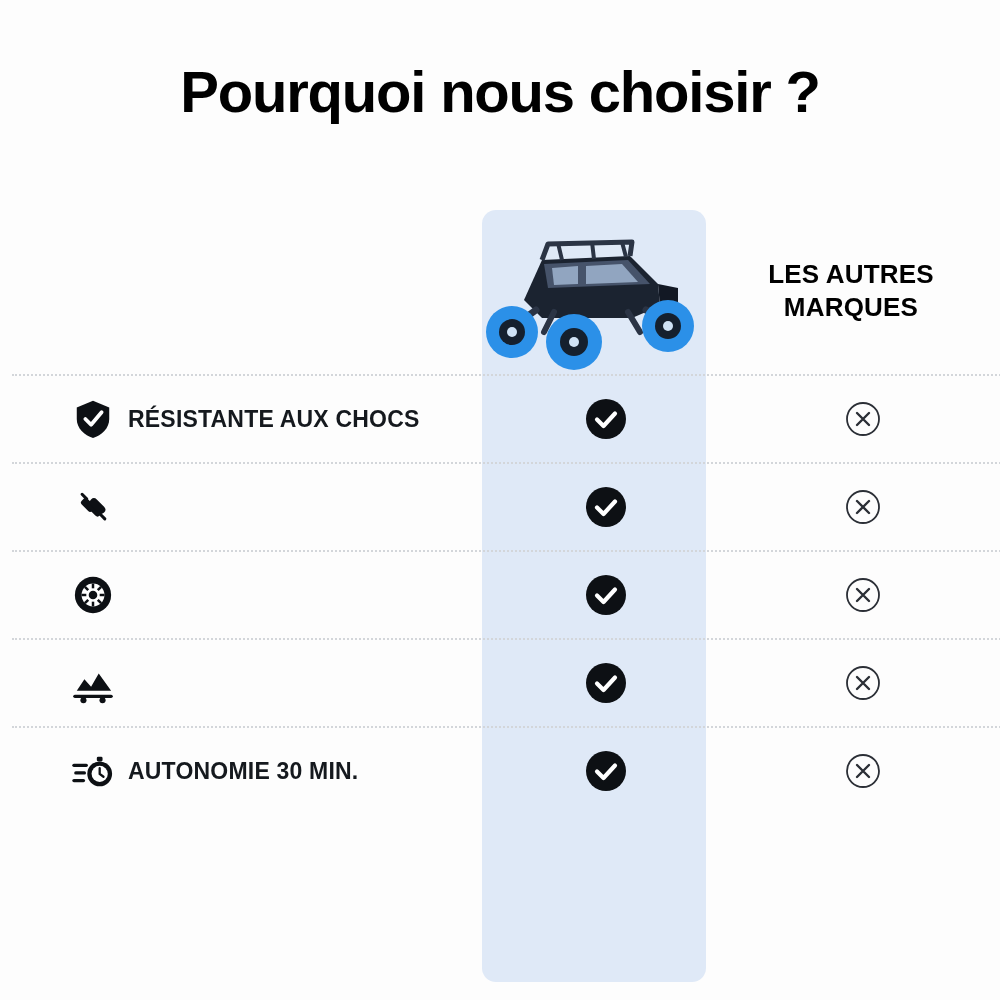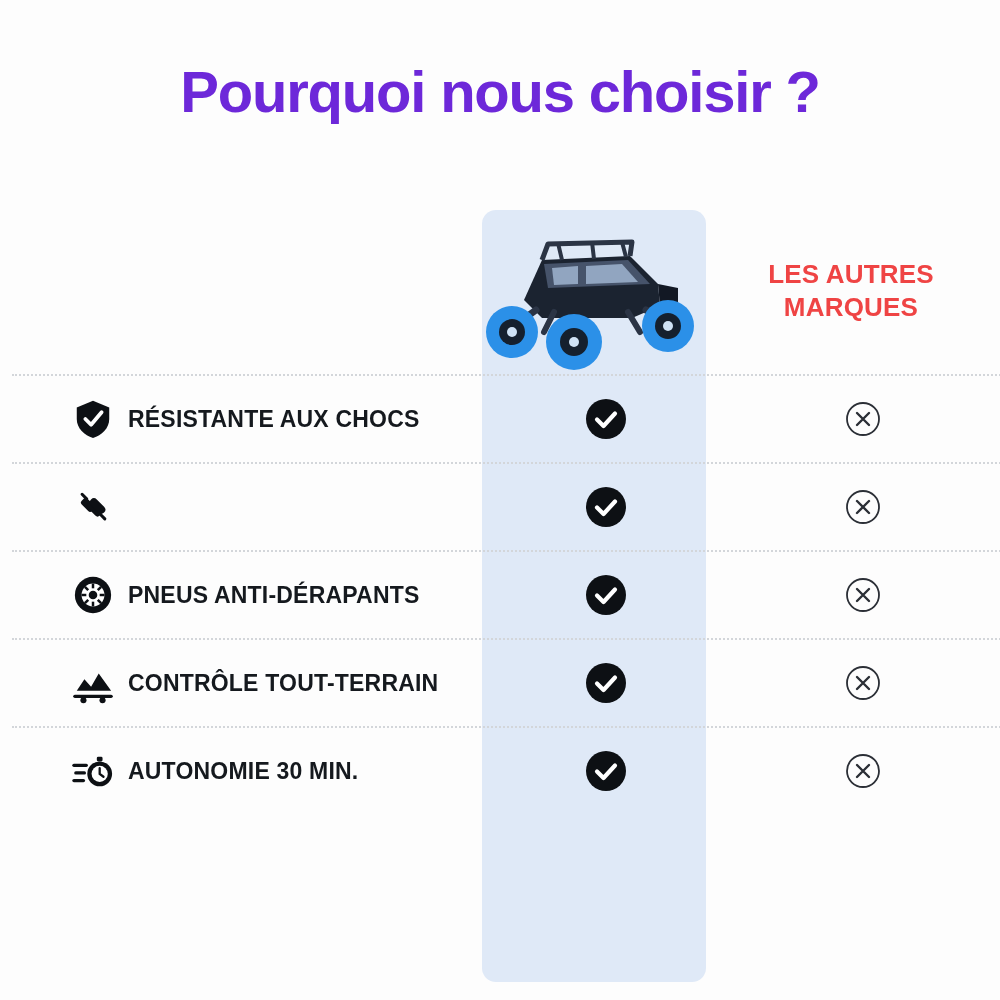--- a/index.html
+++ b/index.html
@@ -23,21 +23,21 @@
   
   .title {
     position: absolute;
     top: 58px;
     left: 0;
     width: 1000px;
     text-align: center;
     font-size: 58px;
     font-weight: 800;
     letter-spacing: -1.2px;
-    color: #6d28d9;
+    color: #000000;
   }
 
   
   .highlight-col {
     position: absolute;
     left: 482px;
     top: 210px;
     width: 224px;
     height: 772px;
     background: #dfe9f7;
@@ -56,21 +56,21 @@
   
   .other-head {
     position: absolute;
     left: 716px;
     top: 258px;
     width: 270px;
     text-align: center;
     font-size: 26px;
     font-weight: 800;
     line-height: 1.25;
-    color: #ef4444;
+    color: #000000;
     letter-spacing: 0.2px;
   }
 
   
   .rows {
     position: absolute;
     left: 0;
     top: 374px;
     width: 1000px;
     padding-left: 12px;
@@ -242,21 +242,20 @@
               <path d="M22 29 L22 34"></path>
               <path d="M10 22 L15 22"></path>
               <path d="M29 22 L34 22"></path>
               <path d="M13.5 13.5 L17 17"></path>
               <path d="M27 27 L30.5 30.5"></path>
               <path d="M30.5 13.5 L27 17"></path>
               <path d="M17 27 L13.5 30.5"></path>
             </g>
           </svg>
       </div>
-      <div class="row-label">PNEUS ANTI-DÉRAPANTS</div>
       <div class="cell-ours">
         <svg class="mark-check" viewBox="0 0 40 40">
             <circle cx="20" cy="20" r="20" fill="#0d1014"></circle>
             <path d="M11 20.5 L17.5 27 L29 14.5" fill="none" stroke="#ffffff" stroke-width="4.2" stroke-linecap="round" stroke-linejoin="round"></path>
           </svg>
       </div>
       <div class="cell-other">
         <svg class="mark-cross" viewBox="0 0 36 36">
             <circle cx="18" cy="18" r="16" fill="none" stroke="#2b2f36" stroke-width="1.8"></circle>
             <path d="M12 12 L24 24 M24 12 L12 24" stroke="#2b2f36" stroke-width="2.4" stroke-linecap="round"></path>
@@ -269,21 +268,20 @@
       <div class="row-icon">
         <svg viewBox="0 0 46 44" width="44" height="42">
             <path d="M6 30 L14 18 L21 26 L29 12 L42 30 Z" fill="#0d1014"></path>
             <g stroke="#0d1014" stroke-width="3.4" stroke-linecap="round">
               <path d="M4 36 L42 36"></path>
             </g>
             <circle cx="13" cy="40" r="3.2" fill="#0d1014"></circle>
             <circle cx="33" cy="40" r="3.2" fill="#0d1014"></circle>
           </svg>
       </div>
-      <div class="row-label">CONTRÔLE TOUT-TERRAIN</div>
       <div class="cell-ours">
         <svg class="mark-check" viewBox="0 0 40 40">
             <circle cx="20" cy="20" r="20" fill="#0d1014"></circle>
             <path d="M11 20.5 L17.5 27 L29 14.5" fill="none" stroke="#ffffff" stroke-width="4.2" stroke-linecap="round" stroke-linejoin="round"></path>
           </svg>
       </div>
       <div class="cell-other">
         <svg class="mark-cross" viewBox="0 0 36 36">
             <circle cx="18" cy="18" r="16" fill="none" stroke="#2b2f36" stroke-width="1.8"></circle>
             <path d="M12 12 L24 24 M24 12 L12 24" stroke="#2b2f36" stroke-width="2.4" stroke-linecap="round"></path>

